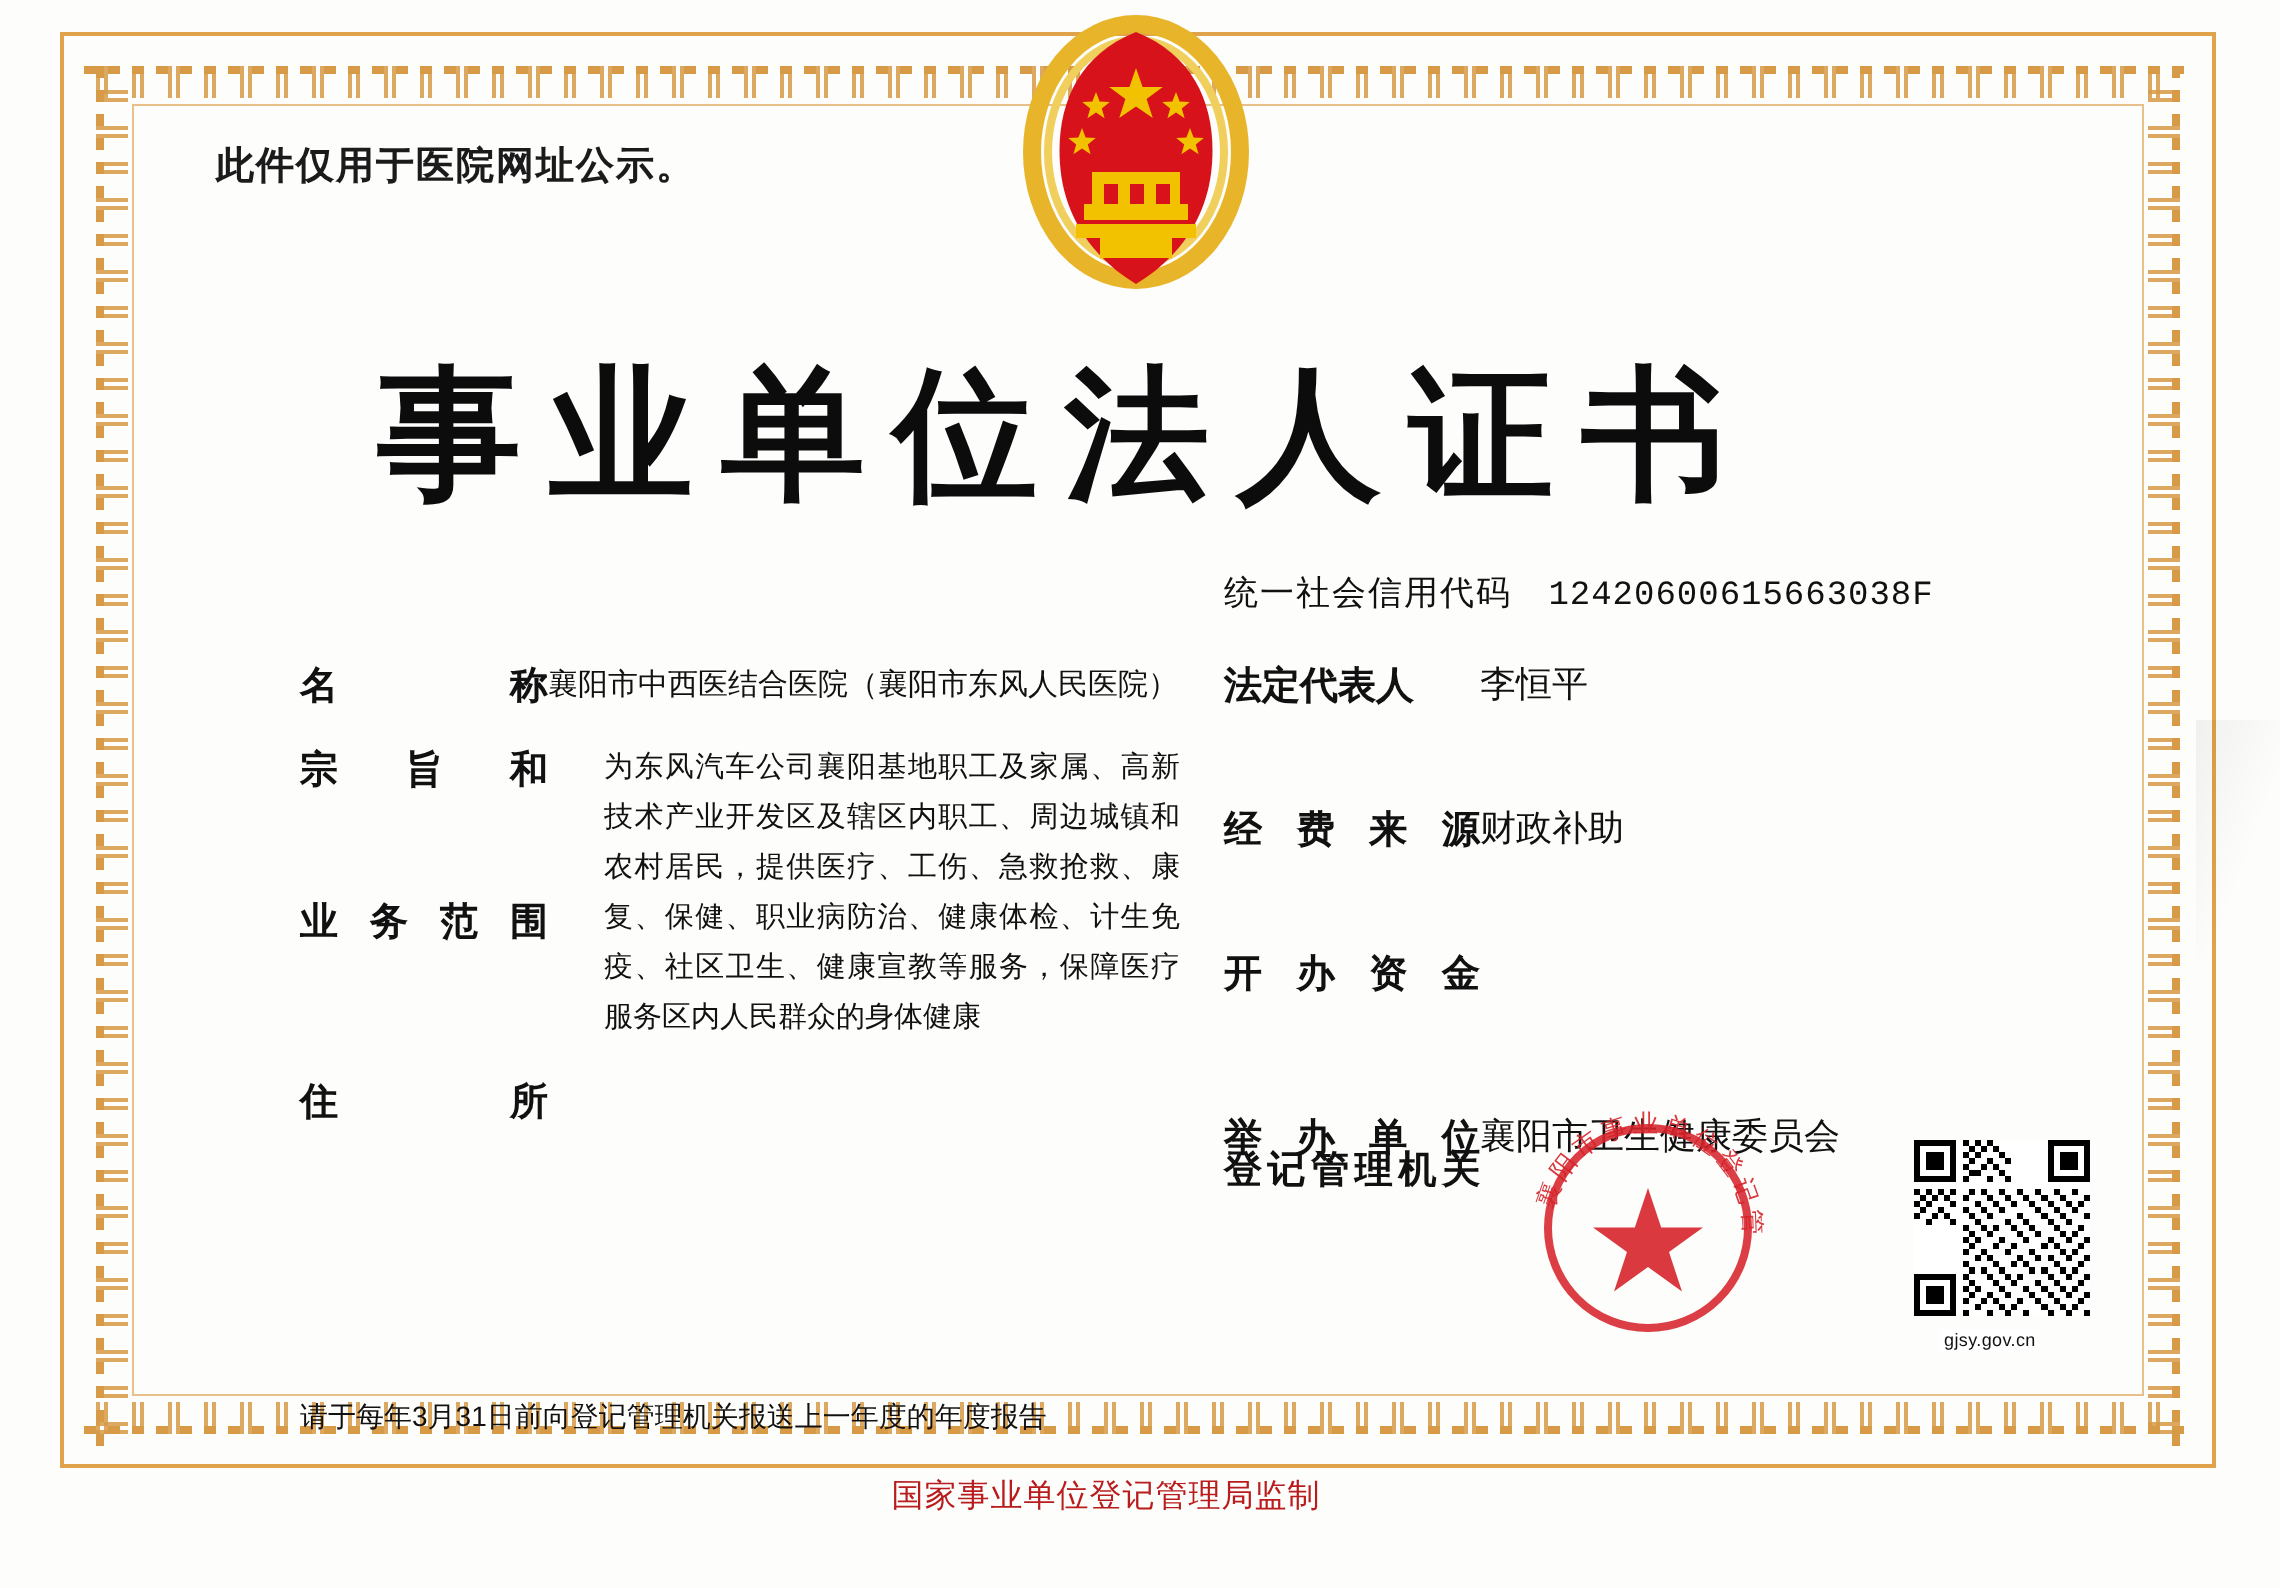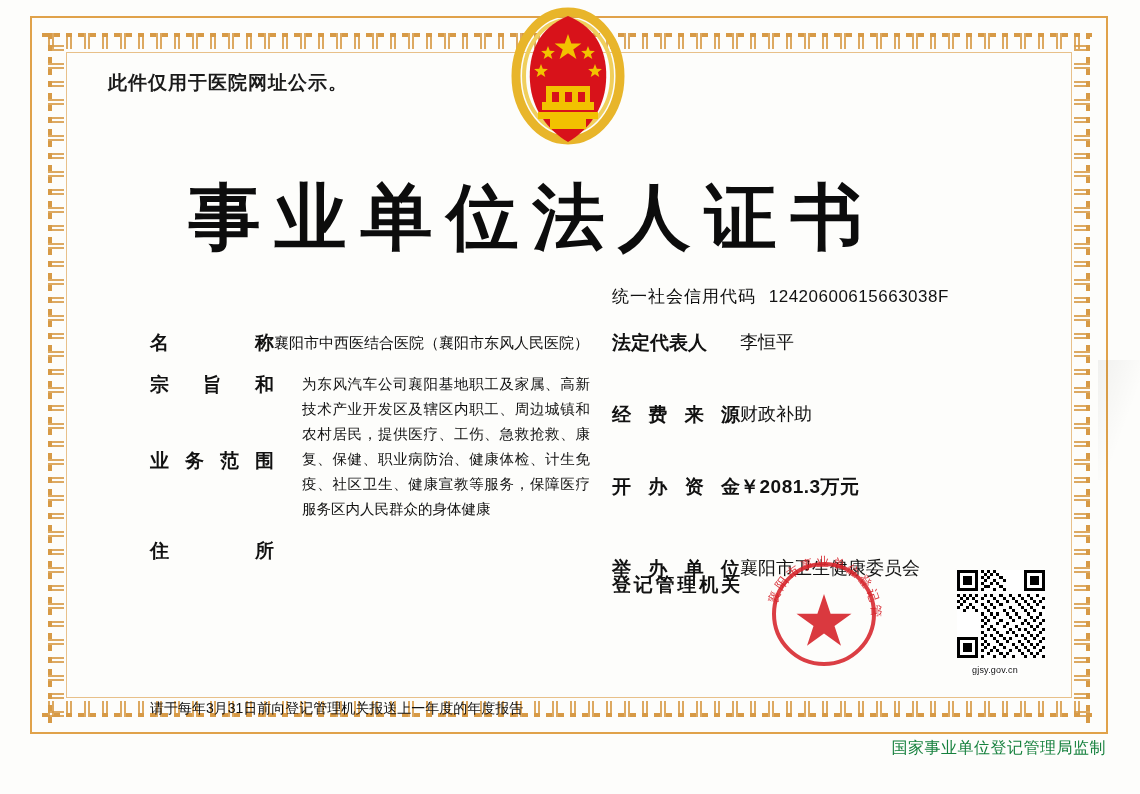--- a/index.html
+++ b/index.html
@@ -126,20 +126,21 @@
     text-indent: 14px;
   }
 
   
   .credit {
     position: absolute;
     left: 612px; top: 285px;
     font-size: 17px;
     color: #111;
     white-space: nowrap;
+    font-family: Liberation Mono, monospace;
   }
   .credit .label { letter-spacing: 1px; }
   .credit .value { margin-left: 8px; letter-spacing: .5px; }
 
   
   .col-left { position: absolute; left: 150px; top: 330px; width: 440px; }
   .col-right { position: absolute; left: 612px; top: 330px; width: 440px; }
 
   .row { display: flex; margin-bottom: 16px; }
 
@@ -219,23 +220,23 @@
     color: #111;
     white-space: nowrap;
     margin-top: 35px;
   }
 
   
   .issuer {
     position: absolute;
     left: 0; top: 738px;
     width: 1106px;
-    text-align: right;
+    text-align: center;
     font-size: 16px;
-    color: #15803d;
+    color: #b91c1c;
     letter-spacing: .5px;
   }
 
   
   .crease {
     position: absolute;
     top: 360px; right: 0px;
     width: 42px; height: 120px;
     background: linear-gradient(110deg, rgba(0,0,0,.05), rgba(0,0,0,0) 60%);
     pointer-events: none;
@@ -339,21 +340,20 @@
       <div class="val val-lg">财政补助</div>
     </div>
 
     <div class="row" style="margin-top:46px">
       <div class="lbl lbl-r">
         <span>开</span>
         <span>办</span>
         <span>资</span>
         <span>金</span>
       </div>
-      <div class="val val-money">￥2081.3万元</div>
     </div>
 
     <div class="row" style="margin-top:56px">
       <div class="lbl lbl-r">
         <span>举</span>
         <span>办</span>
         <span>单</span>
         <span>位</span>
       </div>
       <div class="val val-lg">襄阳市卫生健康委员会</div>

